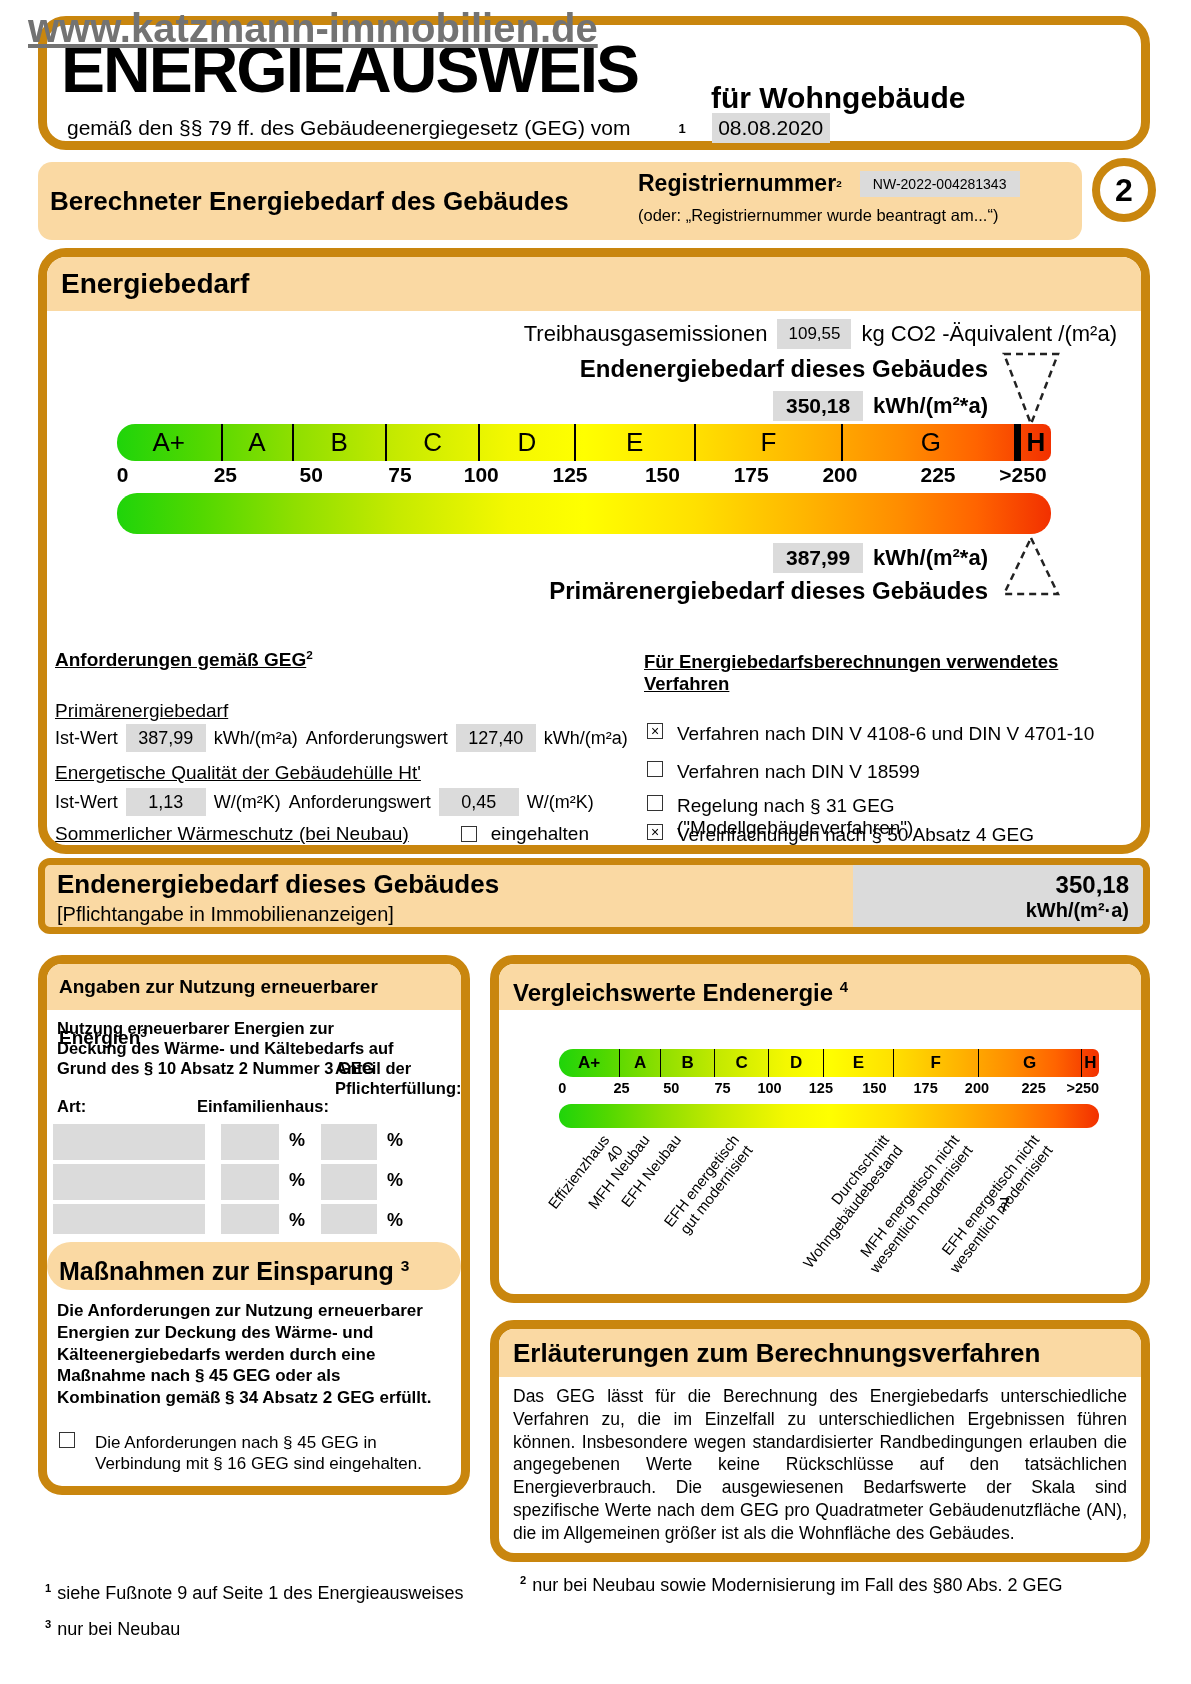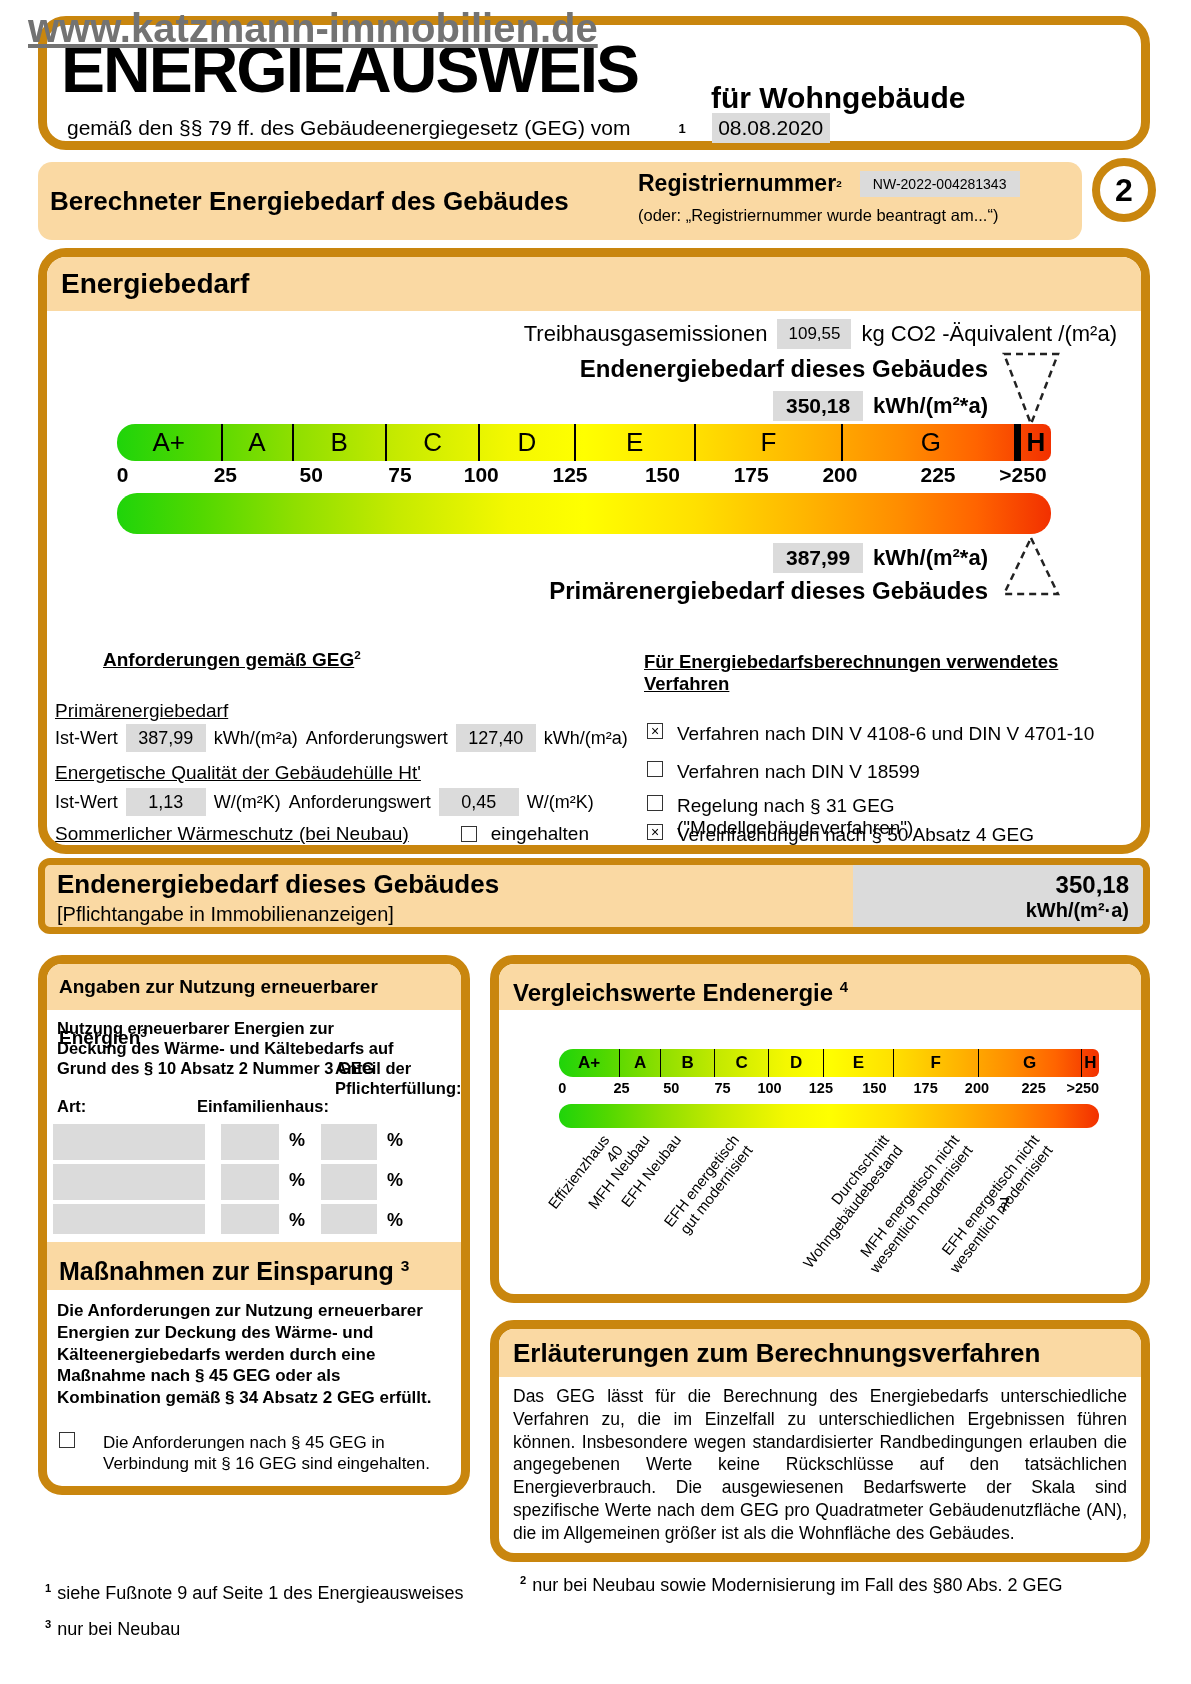--- a/index.html
+++ b/index.html
@@ -49,21 +49,21 @@
   .hletter{font-weight:900;font-size:32px;}
   #scale-ticks{left:70px;top:206px;width:934px;height:26px;font-size:21px;font-weight:bold;}
   #scale-ticks span{position:absolute;transform:translateX(-50%);}
   #bar2{left:70px;top:236px;width:934px;height:41px;border-radius:20px;}
   #pri-val{right:153px;top:286px;font-size:22px;font-weight:bold;}
   #pri-label{right:153px;top:320px;font-size:24px;font-weight:bold;}
   #arrow-down{left:953px;top:94px;}
   #arrow-up{left:953px;top:278px;}
   
   .h19{font-size:19px;}
-  #req-head{left:8px;top:391px;font-size:19px;font-weight:bold;margin-left:48px;}
+  #req-head{left:8px;top:391px;font-size:19px;font-weight:bold;}
   #req-g1{left:8px;top:443px;}
   #req-r1{left:8px;top:467px;}
   #req-g2{left:8px;top:505px;}
   #req-r2{left:8px;top:531px;}
   #req-sommer{left:8px;top:566px;display:flex;align-items:center;}
   .reqrow{display:flex;align-items:center;gap:8px;font-size:18px;}
   .reqbox{width:80px;height:28px;font-size:18px;}
   .cb{display:inline-flex;width:16px;height:16px;border:1.5px solid #333;box-sizing:border-box;
       align-items:center;justify-content:center;font-size:14px;line-height:14px;background:#fff;flex:none;}
   #meth-head{left:597px;top:394px;font-size:18.5px;font-weight:bold;}
@@ -83,23 +83,23 @@
   #ren-intro{left:10px;top:54px;width:350px;font-size:16.5px;font-weight:bold;line-height:1.22;}
   #col-anteil{left:288px;top:95px;width:120px;font-size:16.5px;font-weight:bold;line-height:1.2;white-space:pre-line;}
   #col-art{left:10px;top:133px;font-size:16.5px;font-weight:bold;}
   #col-deck{left:150px;top:133px;font-size:16.5px;font-weight:bold;}
   .renrow{left:6px;height:36px;width:402px;}
   .renrow .f1{position:absolute;left:0;top:0;width:152px;height:36px;}
   .renrow .f2{position:absolute;left:168px;top:0;width:58px;height:36px;}
   .renrow .p1{position:absolute;left:236px;top:6px;font-size:18px;font-weight:bold;}
   .renrow .f3{position:absolute;left:268px;top:0;width:56px;height:36px;}
   .renrow .p2{position:absolute;left:334px;top:6px;font-size:18px;font-weight:bold;}
-  #mass-strip{left:0;top:240px;right:0;height:48px;line-height:48px;padding-left:12px;font-size:25px;font-weight:bold;}
+  #mass-strip{left:0;top:240px;right:0;height:48px;line-height:48px;padding-left:12px;font-size:25px;font-weight:bold;border-radius:24px;}
   #mass-intro{left:10px;top:298px;width:392px;font-size:17px;font-weight:bold;line-height:1.28;}
-  .massrow{left:12px;display:flex;gap:28px;align-items:flex-start;font-size:17px;width:392px;line-height:1.25;}
+  .massrow{left:12px;display:flex;gap:20px;align-items:flex-start;font-size:17px;width:392px;line-height:1.25;}
   
   #cmppanel{left:490px;top:955px;width:660px;height:348px;border-radius:24px;overflow:hidden;}
   #cmp-strip{left:0;top:0;right:0;height:46px;line-height:46px;padding-left:14px;font-size:24px;font-weight:bold;}
   #mini-letters{left:60px;top:85px;width:540px;height:28px;display:flex;border-radius:14px 6px 6px 14px;}
   #mini-letters .seg{display:flex;align-items:center;justify-content:center;font-size:17px;font-weight:bold;box-sizing:border-box;overflow:visible;}
   #mini-letters .seg.tick{border-right:1.5px solid #000;}
   #mini-ticks{left:60px;top:116px;width:540px;height:20px;font-size:14.5px;font-weight:bold;}
   #mini-ticks span{position:absolute;transform:translateX(-50%);}
   #mini-bar{left:60px;top:140px;width:540px;height:24px;border-radius:12px;}
   .rlabel{position:absolute;top:168px;font-size:15px;text-align:right;white-space:pre-line;line-height:1.1;

